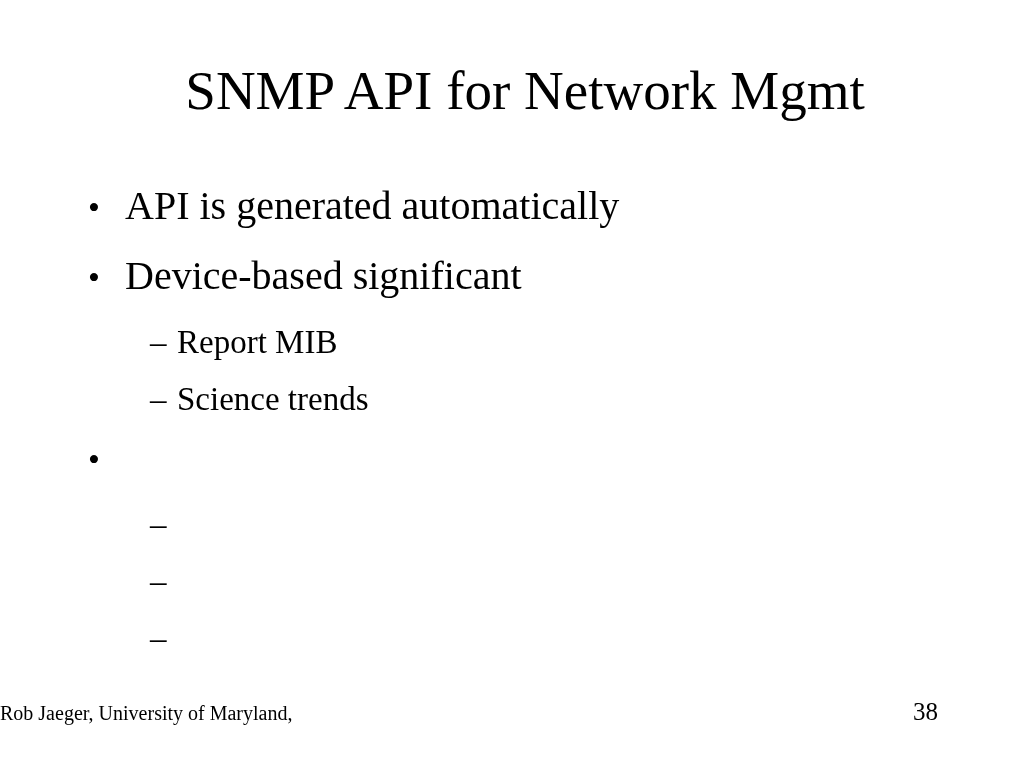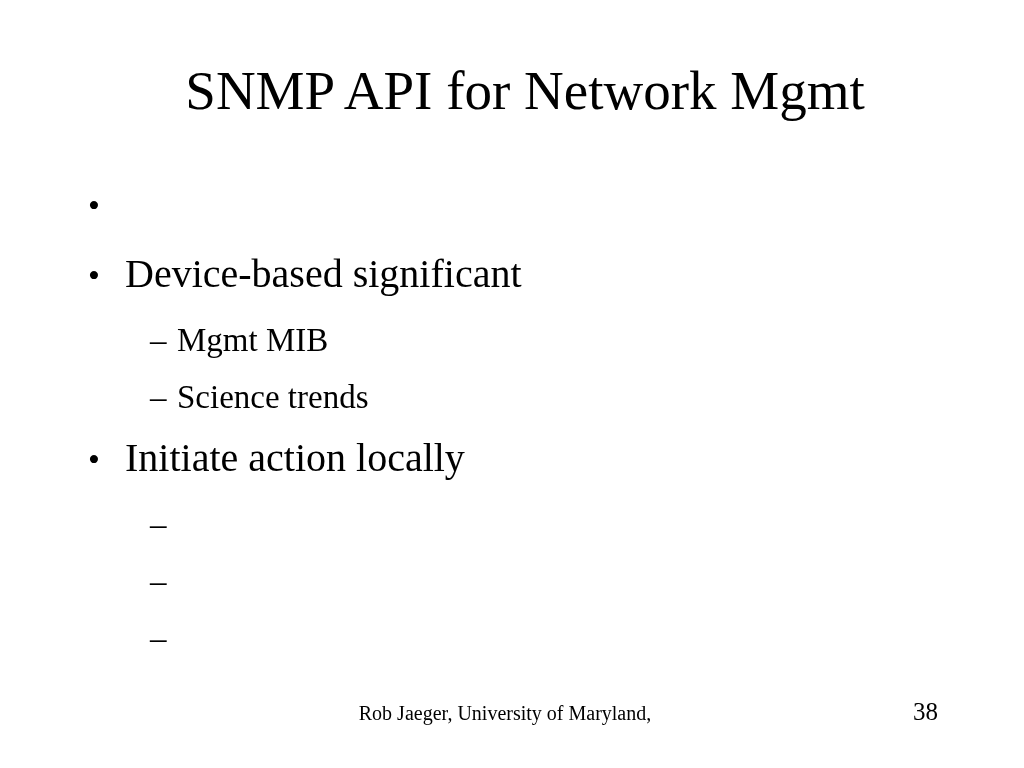--- a/index.html
+++ b/index.html
@@ -64,21 +64,20 @@
     width: 27px;
   }
   .bullet-row .text {
     white-space: nowrap;
   }
   .footer {
     position: absolute;
     left: 0;
     right: 14px;
     top: 701px;
-    text-align: center;
     font-size: 20px;
     line-height: 25px;
   }
   .page-number {
     position: absolute;
     top: 698px;
     right: 86px;
     font-size: 25px;
     line-height: 28px;
     margin-left: 16px;
@@ -88,40 +87,40 @@
 <body>
 
 <div class="slide">
 
   <h1 class="title">SNMP API for Network Mgmt</h1>
 
   <div class="content">
 
     <div class="bullet-row l1">
       <span class="glyph">•</span>
+      <span class="text">API is generated automatically</span>
     </div>
 
     <div class="bullet-row l1">
       <span class="glyph">•</span>
       <span class="text">Device-based significant</span>
     </div>
 
     <div class="bullet-row l2">
       <span class="glyph">–</span>
-      <span class="text">Mgmt MIB</span>
+      <span class="text">Report MIB</span>
     </div>
 
     <div class="bullet-row l2">
       <span class="glyph">–</span>
       <span class="text">Science trends</span>
     </div>
 
     <div class="bullet-row l1">
       <span class="glyph">•</span>
-      <span class="text">Initiate action locally</span>
     </div>
 
     <div class="bullet-row l2">
       <span class="glyph">–</span>
     </div>
 
     <div class="bullet-row l2">
       <span class="glyph">–</span>
     </div>
 

